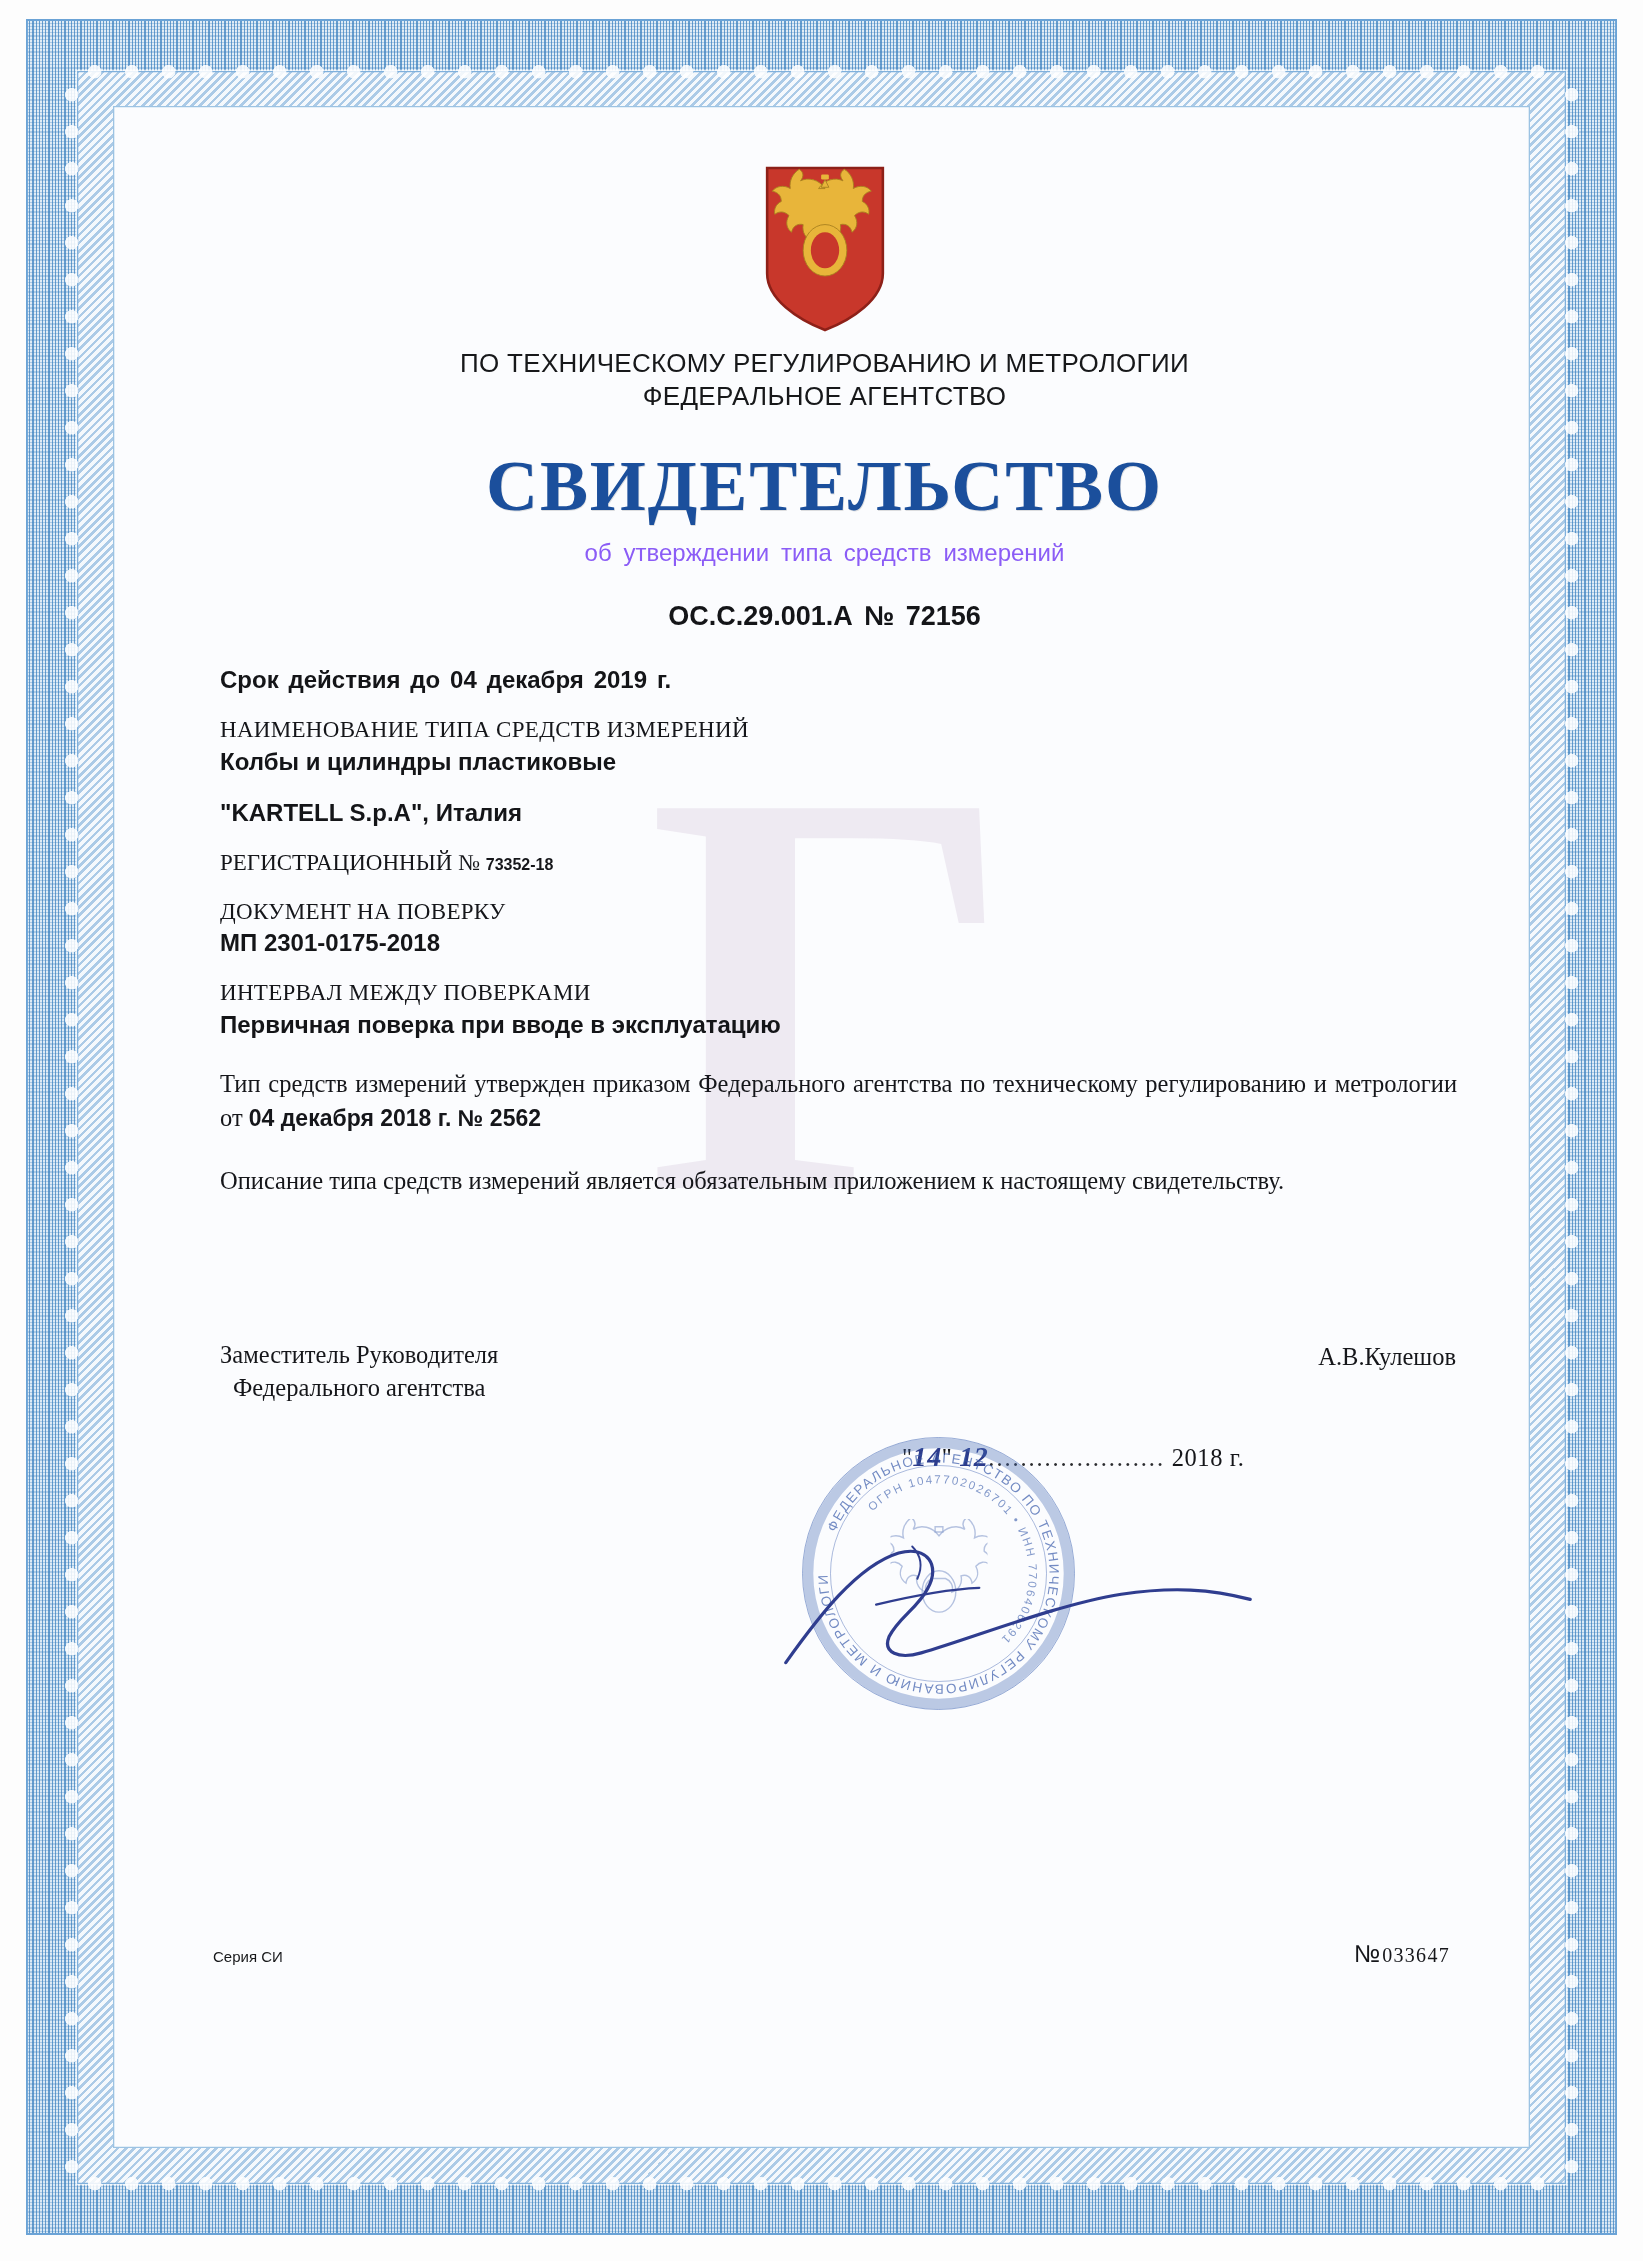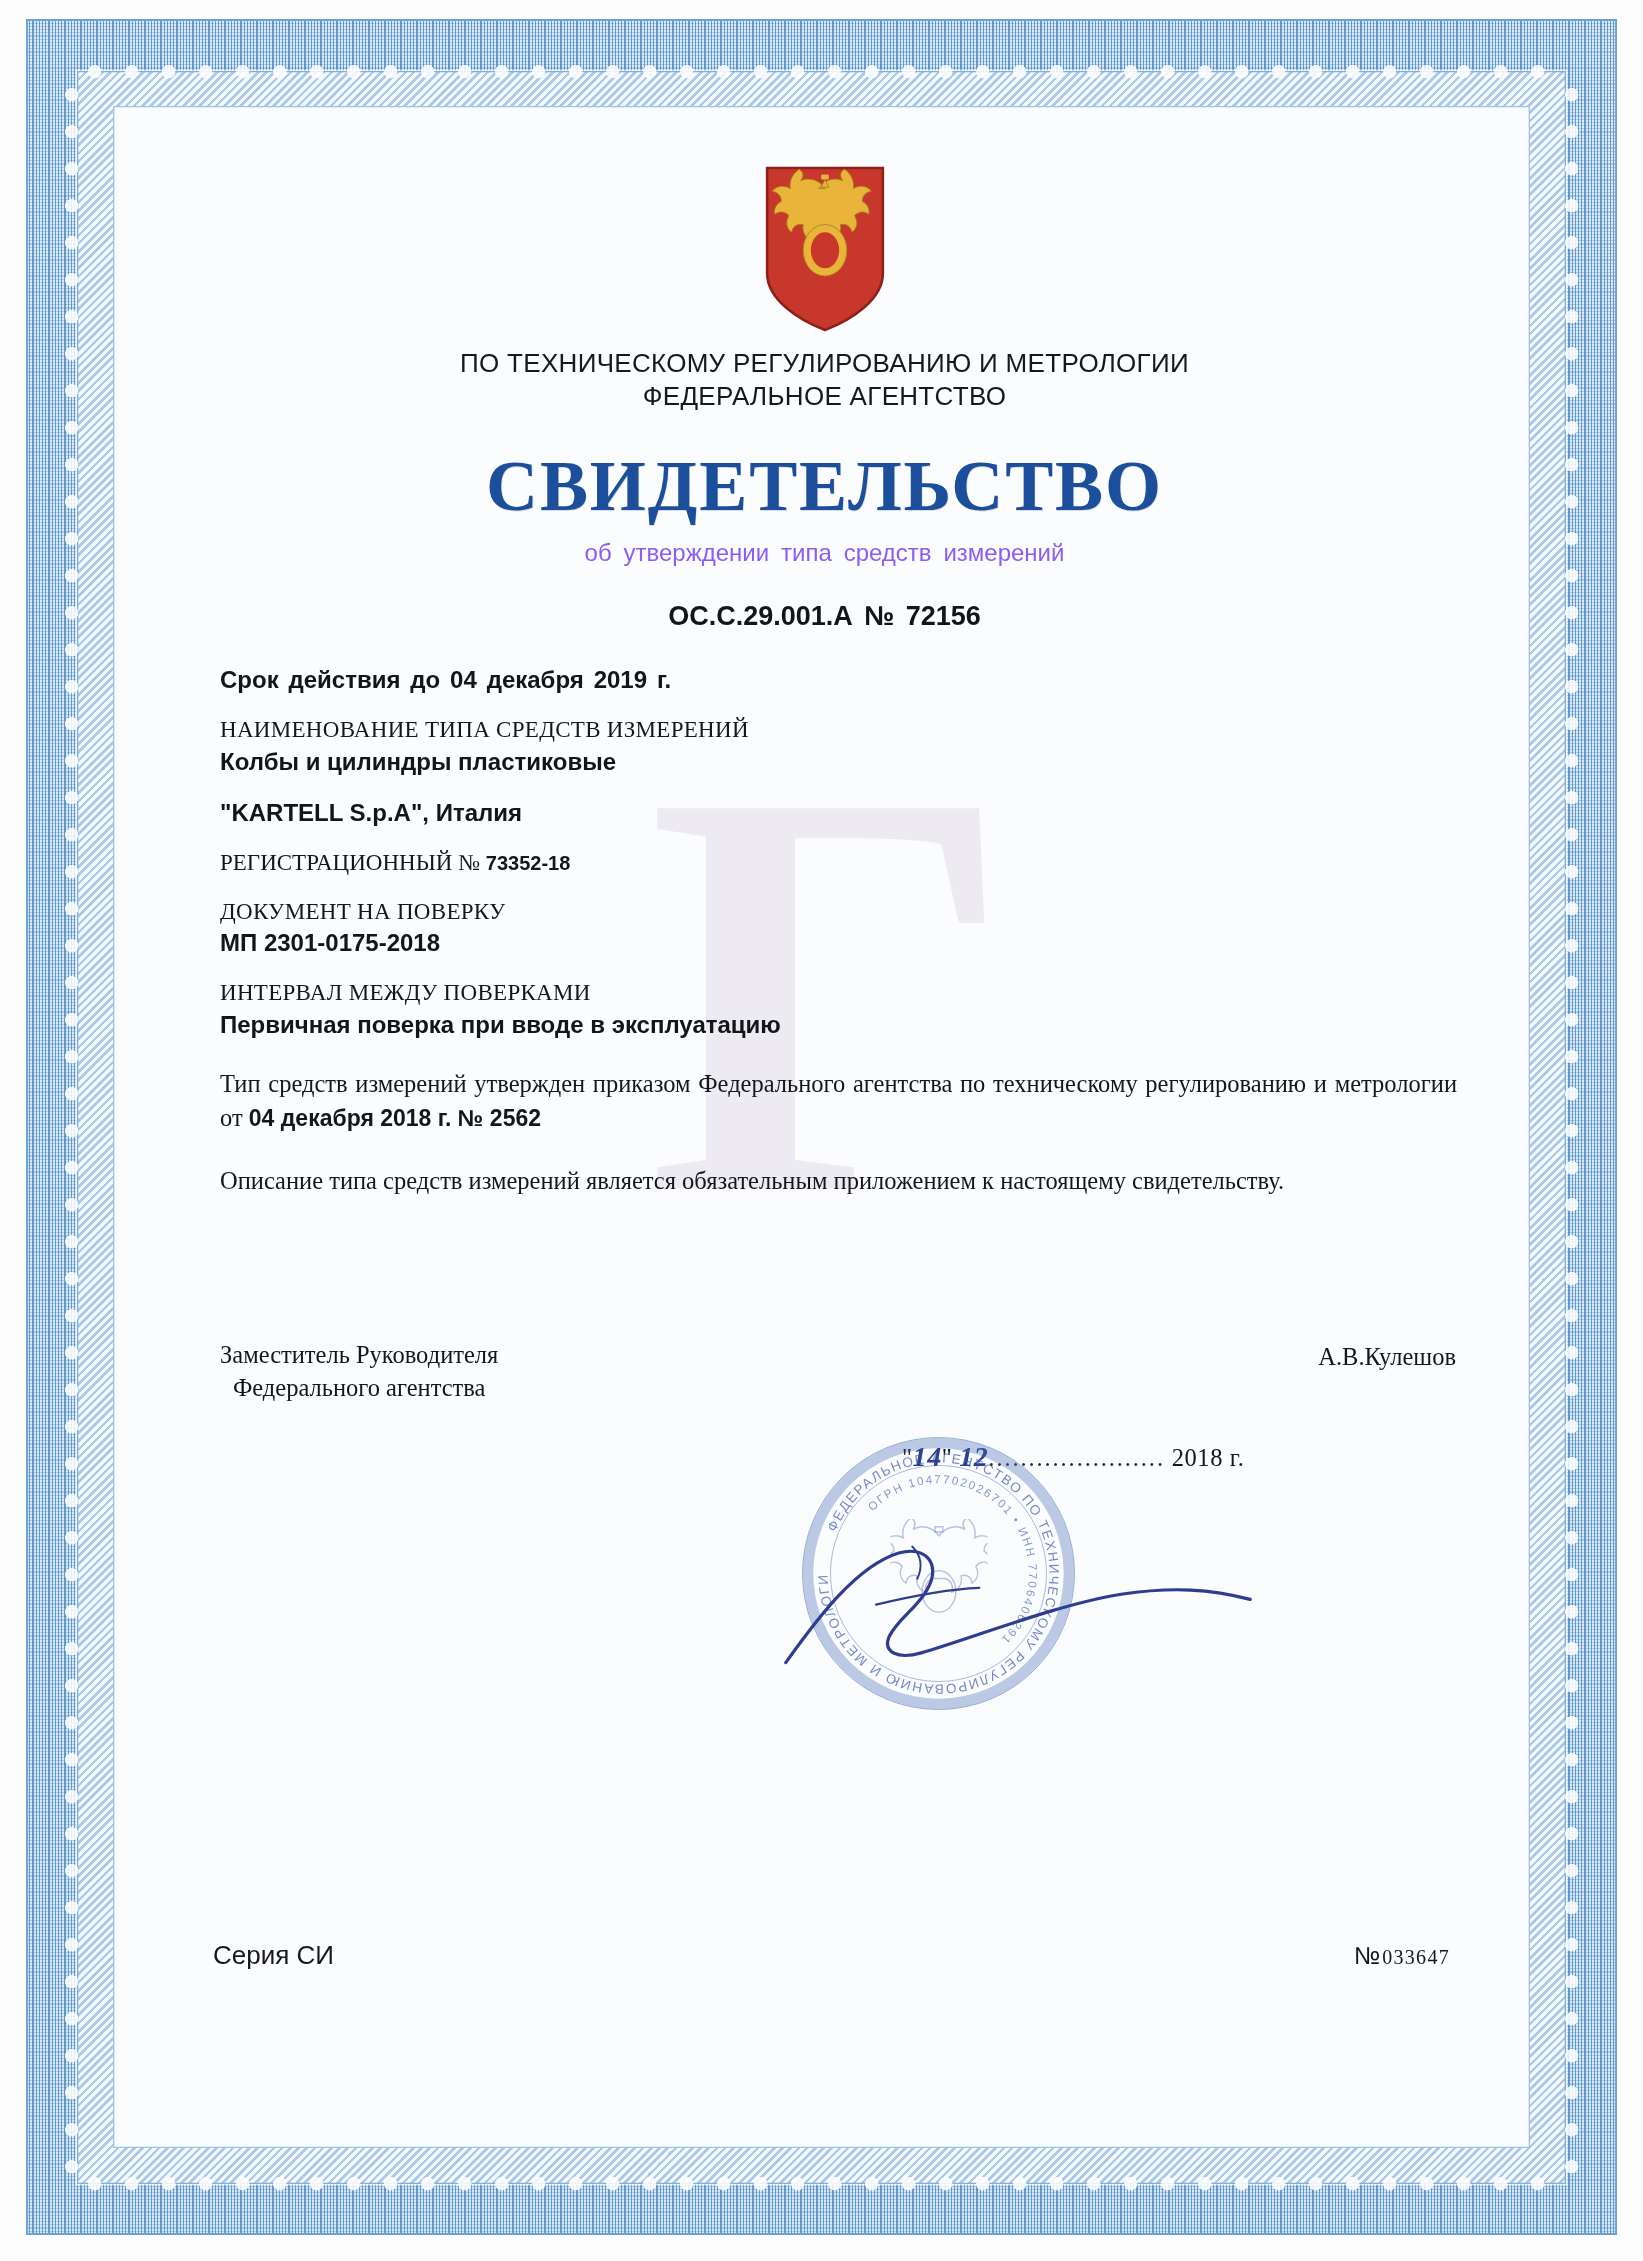--- a/index.html
+++ b/index.html
@@ -182,21 +182,21 @@
   }
   .field-inline {
     padding-left: 59px;
     margin-top: 23px;
     font-family: "Liberation Serif", serif;
     font-size: 23px;
     color: #15161a;
   }
   .field-inline b {
     font-family: "Liberation Sans", sans-serif;
-    font-size: 20px;
+    font-size: 16px;
   }
 
   .para {
     padding-left: 59px;
     padding-right: 31px;
     margin-top: 28px;
     font-family: "Liberation Serif", serif;
     font-size: 24.5px;
     line-height: 1.42;
     color: #15161a;
@@ -289,21 +289,21 @@
     position: absolute;
     left: 213px;
     right: 193px;
     top: 1940px;
     display: flex;
     justify-content: space-between;
     align-items: baseline;
     z-index: 6;
   }
   .series {
-    font-size: 26px;
+    font-size: 15px;
     color: #17181a;
   }
   .footer-num {
     font-size: 24.5px;
     color: #15161a;
   }
   .footer-num b {
     font-family: "Liberation Serif", serif;
     font-size: 20px;
     font-weight: 400;

